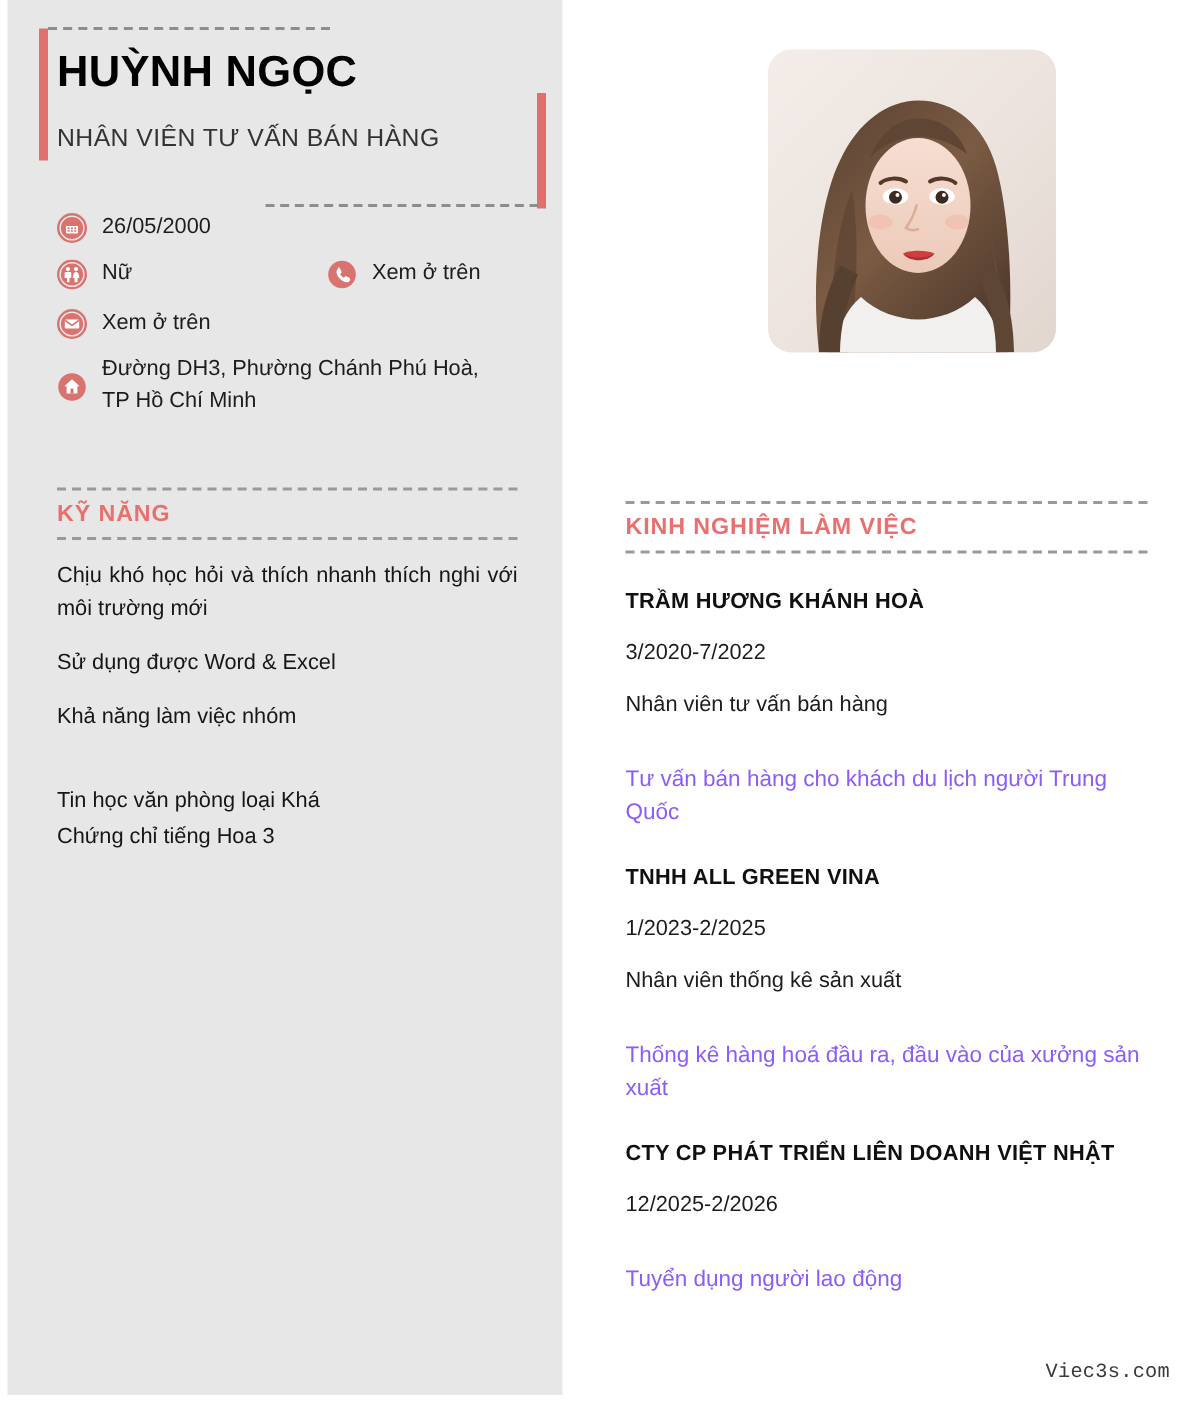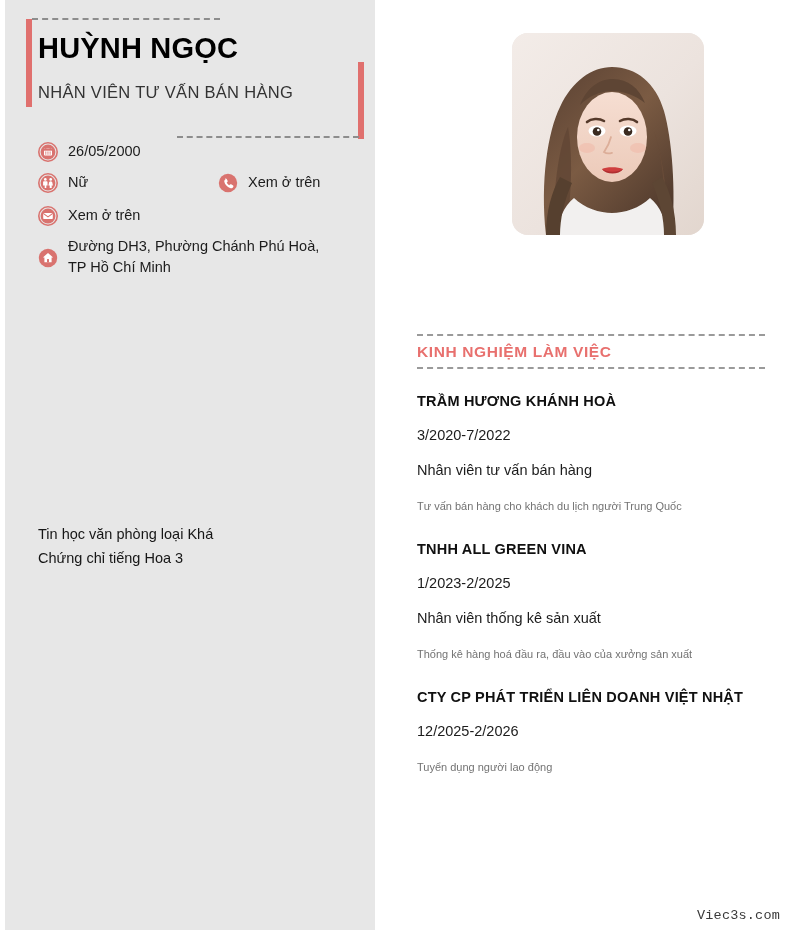--- a/index.html
+++ b/index.html
@@ -179,23 +179,24 @@
     line-height: 21px;
     margin-bottom: 14px;
   }
   .exp-role {
     font-size: 14.5px;
     color: #1c1c1c;
     line-height: 21px;
     margin-bottom: 14px;
   }
   .exp-desc {
-    font-size: 11px;
-    color: #737373;
+    font-size: 15px;
+    color: #8b5cf6;
     line-height: 22px;
+    margin-top: 28px;
   }
 
   .footer {
     position: absolute;
     right: 20px;
     bottom: 12px;
     font-family: "Liberation Mono", "DejaVu Sans Mono", monospace;
     font-size: 13.5px;
     color: #3a3a3a;
     letter-spacing: 0.2px;
@@ -281,20 +282,30 @@
             <circle cx="10" cy="10" r="9.2" fill="#d9736f"></circle>
             <path d="M10 4.9l5.1 4.55h-1.5v4.9H6.4v-4.9H4.9z" fill="#ffffff"></path>
             <rect x="9.0" y="11.1" width="2.0" height="3.25" fill="#d9736f"></rect>
           </svg>
         </span>
         <span class="ctext">Đường DH3, Phường Chánh Phú Hoà, TP Hồ Chí Minh</span>
       </div>
 
     </div>
 
+    <div class="skills-block">
+      <div class="sec-head">
+        <div class="sec-title">KỸ NĂNG</div>
+      </div>
+      <div class="body-list">
+        <div class="body-item">Chịu khó học hỏi và thích nhanh thích nghi với môi trường mới</div>
+        <div class="body-item">Sử dụng được Word &amp; Excel</div>
+        <div class="body-item">Khả năng làm việc nhóm</div>
+      </div>
+    </div>
 
     <div class="certs-block">
       <div class="body-list">
         <div class="body-item tight">Tin học văn phòng loại Khá</div>
         <div class="body-item tight">Chứng chỉ tiếng Hoa 3</div>
       </div>
     </div>
 
   </div>
 

